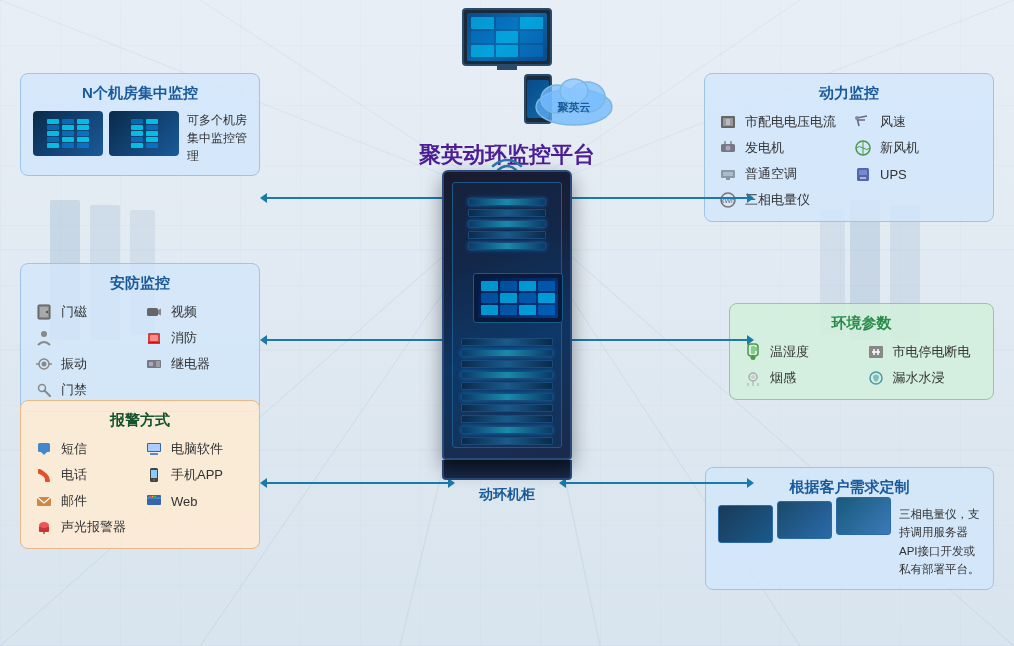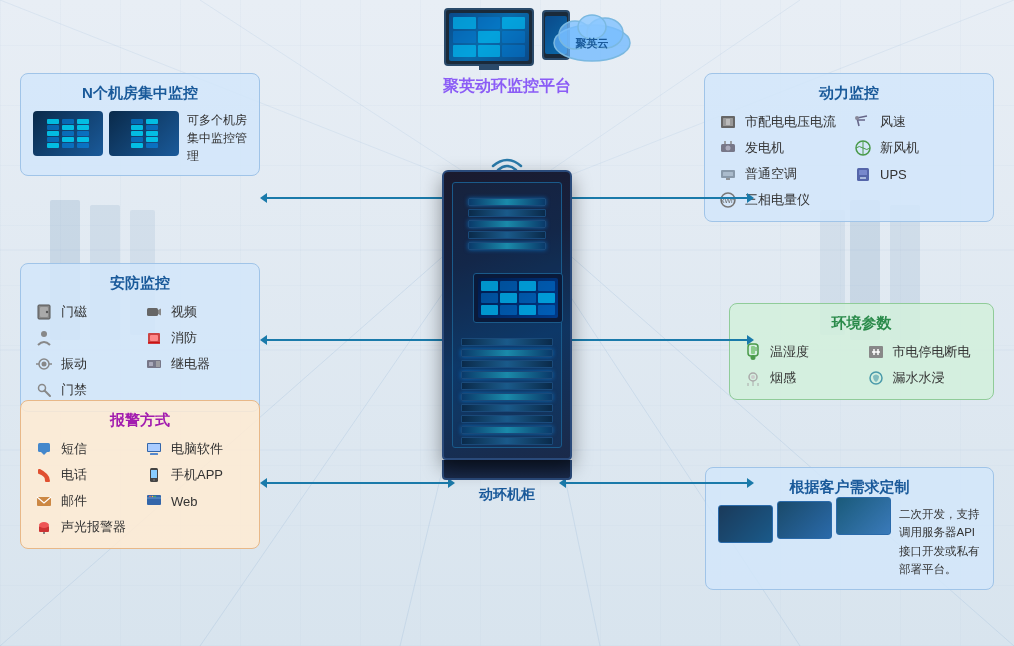--- a/index.html
+++ b/index.html
@@ -49,20 +49,21 @@
       flex-direction: column;
       align-items: center;
       z-index: 10;
     }
 
     .devices-display {
       display: flex;
       align-items: flex-end;
       gap: 8px;
       margin-bottom: 2px;
+      flex-direction: column;
     }
 
     .monitor-screen {
       width: 90px;
       height: 58px;
       background: #1a2a3a;
       border-radius: 4px;
       border: 2px solid #2a4a6a;
       display: flex;
       align-items: center;
@@ -111,23 +112,23 @@
     }
 
     .phone-inner {
       width: 22px;
       height: 38px;
       background: linear-gradient(135deg, #0a4a8a, #0a6aaa);
       border-radius: 2px;
     }
 
     .platform-title {
-      font-size: 16px;
+      font-size: 22px;
       font-weight: bold;
-      color: #8b5cf6;
+      color: #4c1d95;
       text-align: center;
       margin-top: 8px;
       white-space: nowrap;
     }
 
     
     .panel {
       position: absolute;
       border-radius: 8px;
       padding: 10px 12px;
@@ -153,21 +154,21 @@
 
     .panel-title {
       font-size: 15px;
       font-weight: bold;
       text-align: center;
       color: #1a5a9a;
       margin-bottom: 8px;
     }
 
     .panel-title.green { color: #2a8a4a; }
-    .panel-title.orange { color: #a21caf; }
+    .panel-title.orange { color: #14532d; }
 
     .item-row {
       display: flex;
       align-items: center;
       gap: 6px;
       font-size: 13px;
       color: #333;
     }
 
     .item-icon {
@@ -908,17 +909,17 @@
   </div>
 
   <div class="panel panel-blue panel-custom">
     <div class="panel-title">根据客户需求定制</div>
     <div style="display:flex;gap:8px;align-items:flex-start;">
       <div class="custom-screens">
         <div class="cs" style="background:linear-gradient(135deg,#1a3a5a,#1a5a8a);"></div>
         <div class="cs" style="background:linear-gradient(135deg,#1a4a6a,#2a6aaa);"></div>
         <div class="cs" style="background:linear-gradient(135deg,#1a5a7a,#3a7aba);"></div>
       </div>
-      <div class="custom-text">二次开发，支持调用服务器API接口开发或私有部署平台。</div>
+      <div class="custom-text">三相电量仪，支持调用服务器API接口开发或私有部署平台。</div>
     </div>
   </div>
 
 </div>
 
 </body></html>

